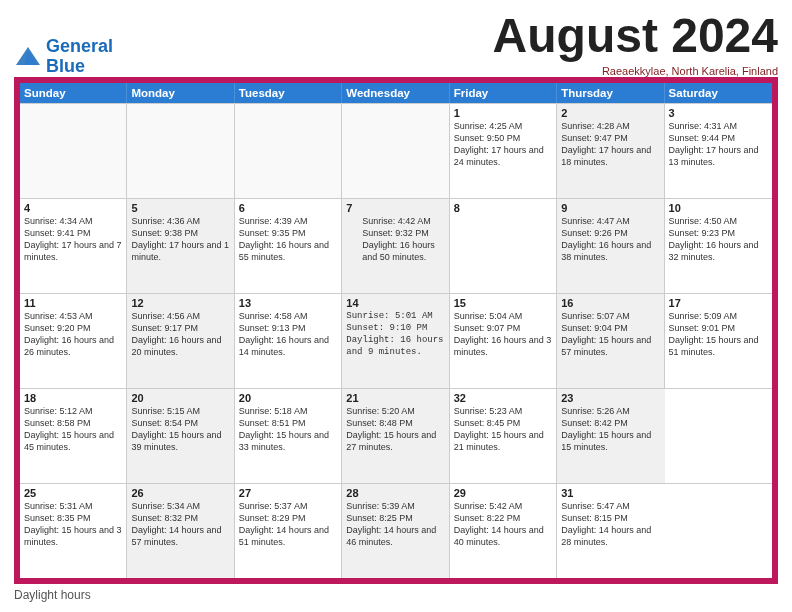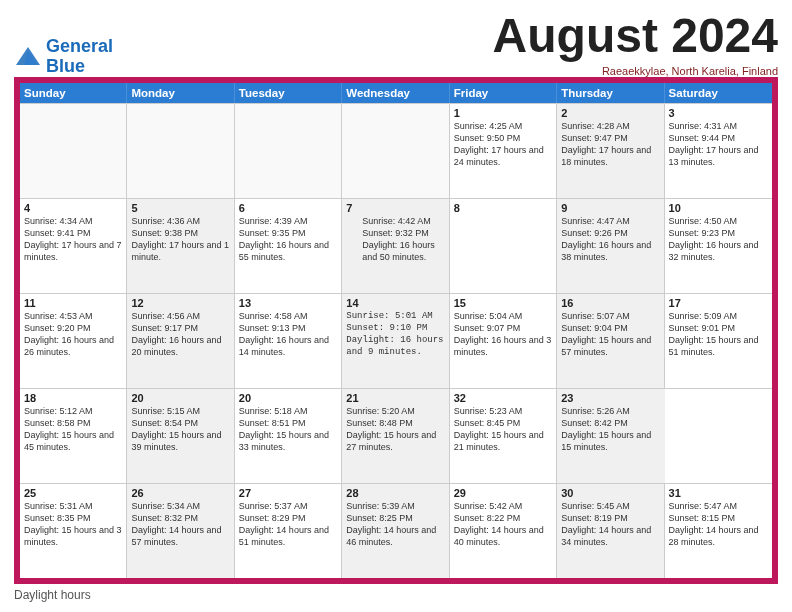--- a/index.html
+++ b/index.html
@@ -319,26 +319,20 @@
             <div class="day-info" style="white-space: pre-line;">Sunrise: 5:39 AM
 Sunset: 8:25 PM
 Daylight: 14 hours and 46 minutes.</div>
           </div>
           <div class="cal-cell">
             <div class="day-num">29</div>
             <div class="day-info" style="white-space: pre-line;">Sunrise: 5:42 AM
 Sunset: 8:22 PM
 Daylight: 14 hours and 40 minutes.</div>
           </div>
-          <div class="cal-cell shaded">
-            <div class="day-num">30</div>
-            <div class="day-info" style="white-space: pre-line;">Sunrise: 5:45 AM
-Sunset: 8:19 PM
-Daylight: 14 hours and 34 minutes.</div>
-          </div>
           <div class="cal-cell">
             <div class="day-num">31</div>
             <div class="day-info" style="white-space: pre-line;">Sunrise: 5:47 AM
 Sunset: 8:15 PM
 Daylight: 14 hours and 28 minutes.</div>
           </div>
         </div>
       </div>
   </div>
 

